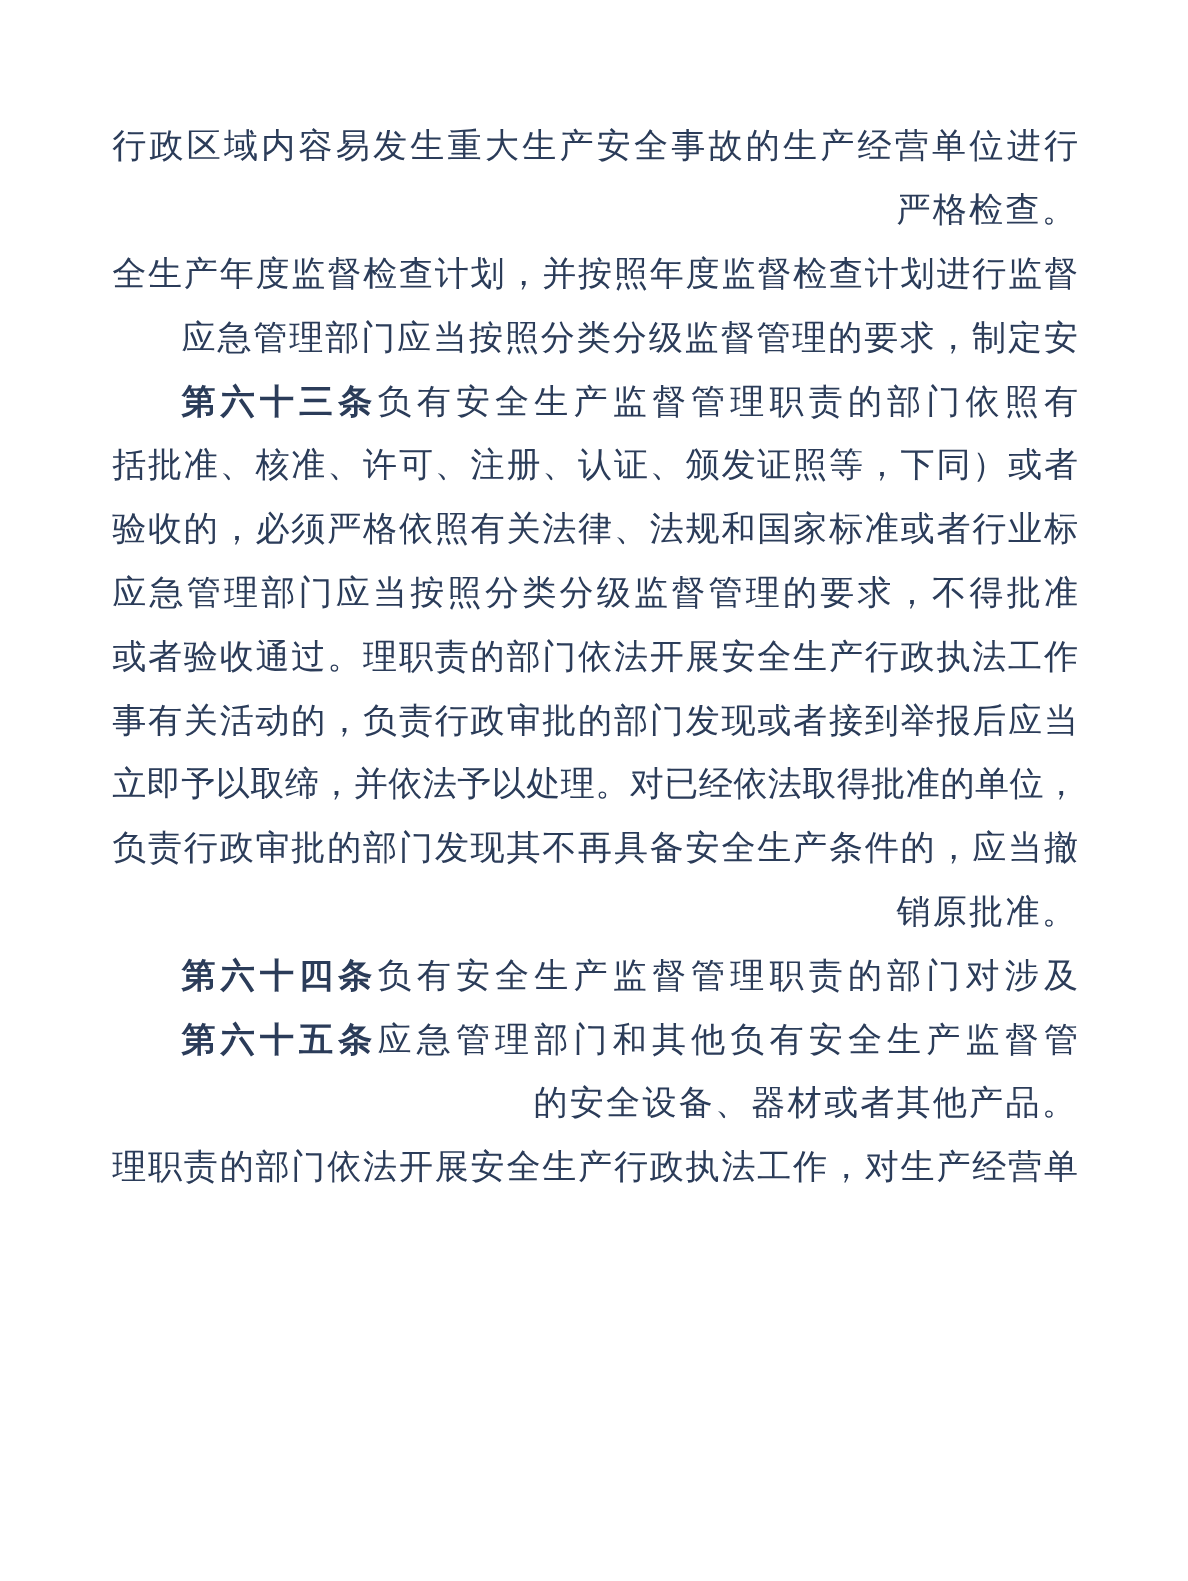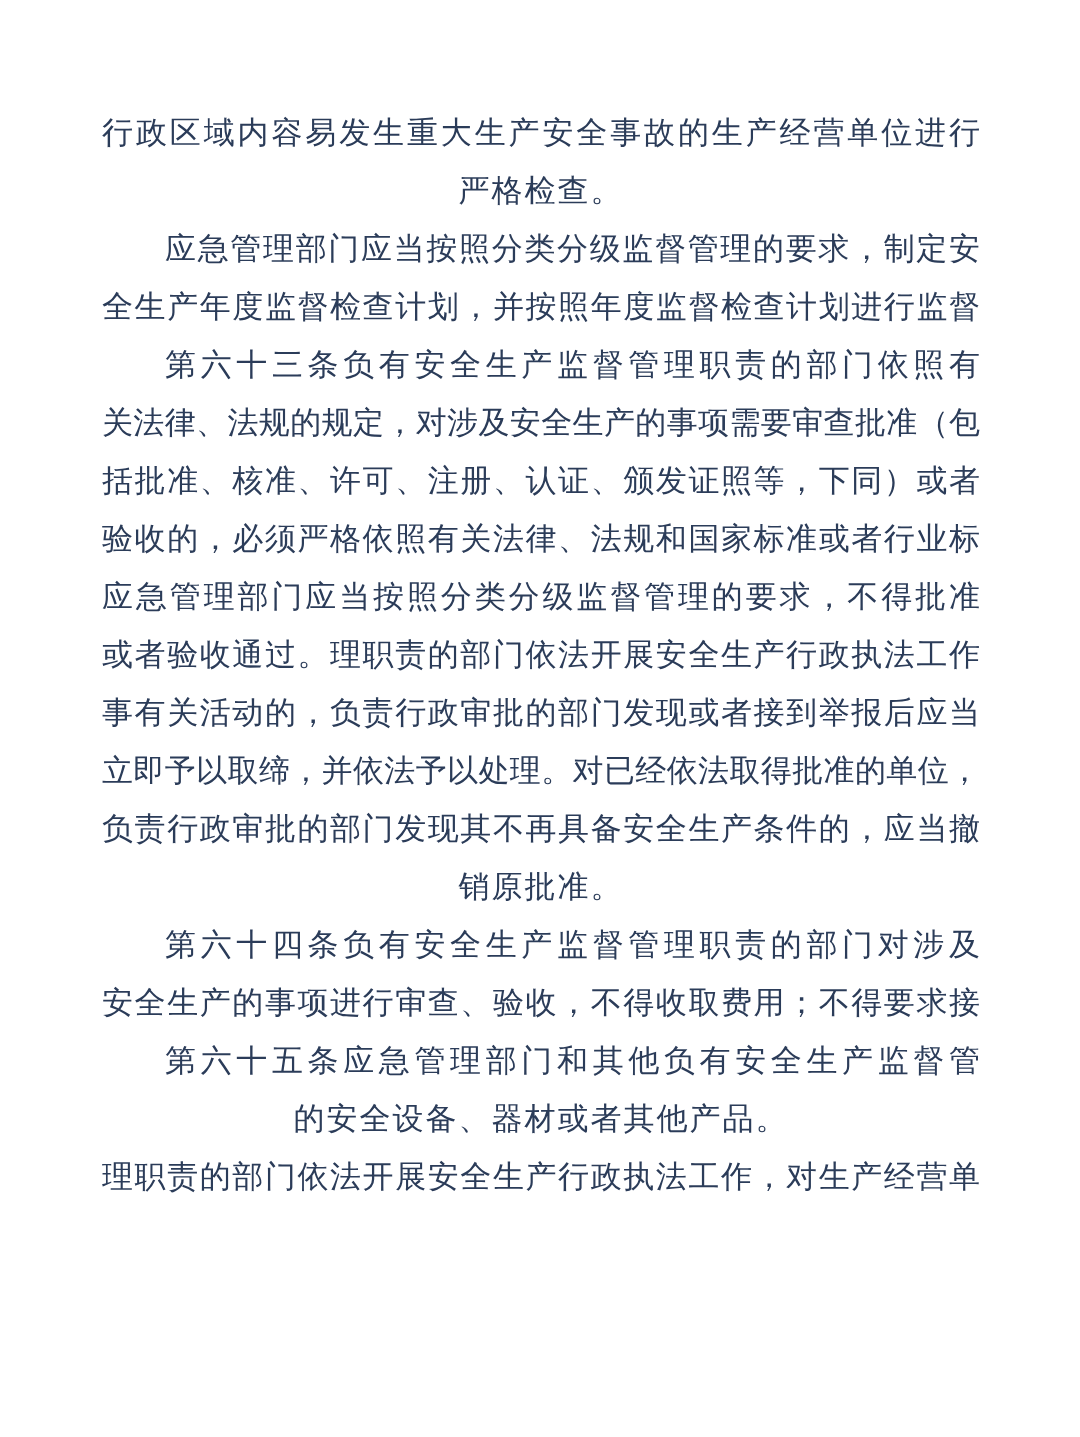--- a/index.html
+++ b/index.html
@@ -34,53 +34,51 @@
     white-space:normal;
     overflow:visible;
   }
   
   .j{
     text-align:justify;
     text-align-last:justify;
   }
   
   .end{
-    text-align:center;
+    text-align:right;
     letter-spacing:2px;
   }
   
   .ind{
     text-indent:63px;
   }
   b.art{
-    font-weight:400;
+    font-weight:700;
   }
 </style>
 </head>
 <body>
 
 <div class="page">
 
   <p class="line j">行政区域内容易发生重大生产安全事故的生产经营单位进行</p>
   <p class="line end">严格检查。</p>
 
+  <p class="line j">全生产年度监督检查计划，并按照年度监督检查计划进行监督</p>
   <p class="line j ind">应急管理部门应当按照分类分级监督管理的要求，制定安</p>
-  <p class="line j">全生产年度监督检查计划，并按照年度监督检查计划进行监督</p>
 
   <p class="line j ind"><b class="art">第六十三条</b><span>负有安全生产监督管理职责的部门依照有</span></p>
-  <p class="line j">关法律、法规的规定，对涉及安全生产的事项需要审查批准（包</p>
   <p class="line j">括批准、核准、许可、注册、认证、颁发证照等，下同）或者</p>
   <p class="line j">验收的，必须严格依照有关法律、法规和国家标准或者行业标</p>
   <p class="line j">应急管理部门应当按照分类分级监督管理的要求，不得批准</p>
   <p class="line j">或者验收通过。理职责的部门依法开展安全生产行政执法工作</p>
   <p class="line j">事有关活动的，负责行政审批的部门发现或者接到举报后应当</p>
   <p class="line j">立即予以取缔，并依法予以处理。对已经依法取得批准的单位，</p>
   <p class="line j">负责行政审批的部门发现其不再具备安全生产条件的，应当撤</p>
   <p class="line end">销原批准。</p>
 
   <p class="line j ind"><b class="art">第六十四条</b><span>负有安全生产监督管理职责的部门对涉及</span></p>
-  <p class="line j">安全生产的事项进行审查、验收，不得收取费用；不得要求接</p>
   <p class="line j ind"><b class="art">第六十五条</b><span>应急管理部门和其他负有安全生产监督管</span></p>
 
   <p class="line end">的安全设备、器材或者其他产品。</p>
   <p class="line j">理职责的部门依法开展安全生产行政执法工作，对生产经营单</p>
 
 </div>
 
 </body></html>

